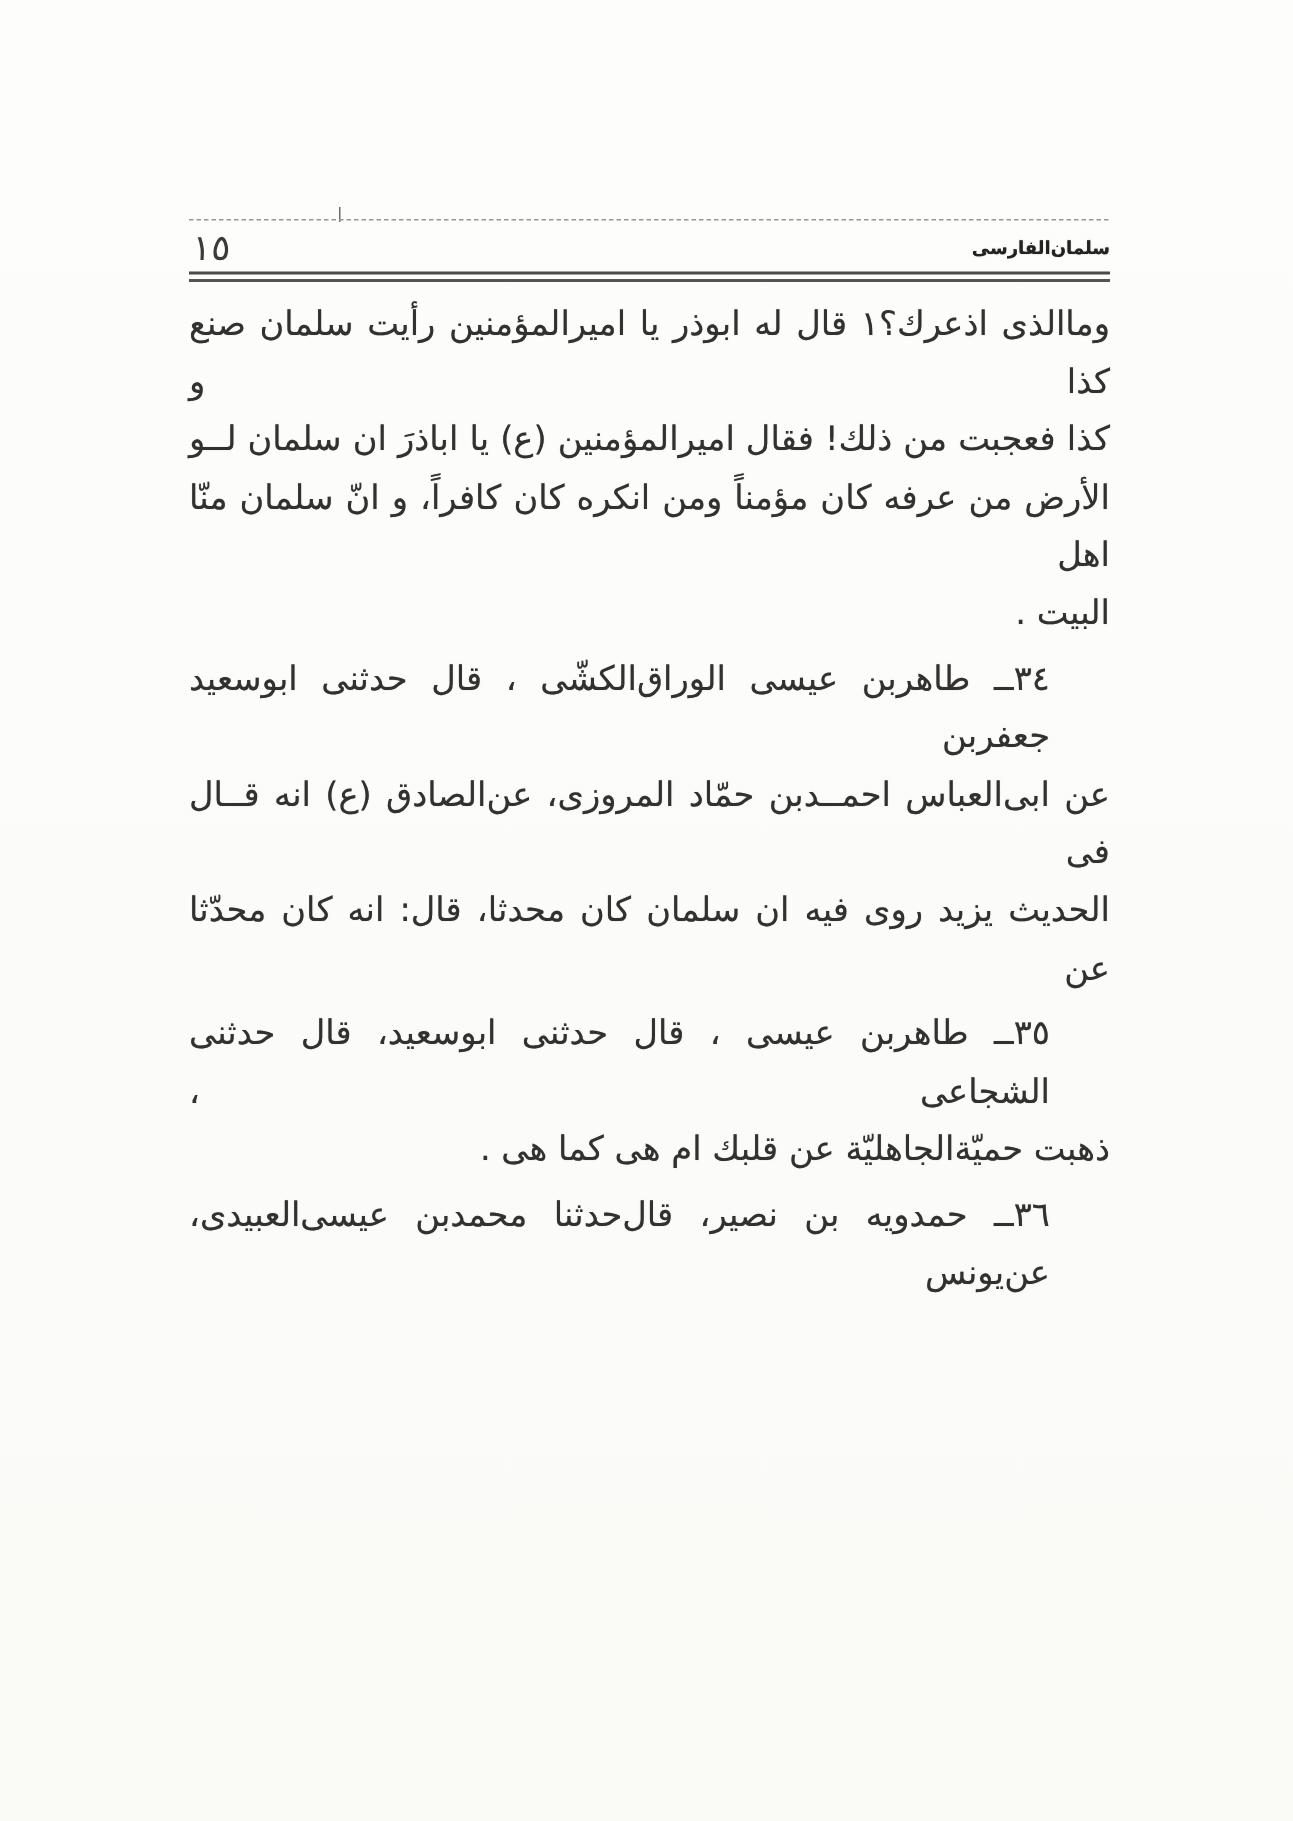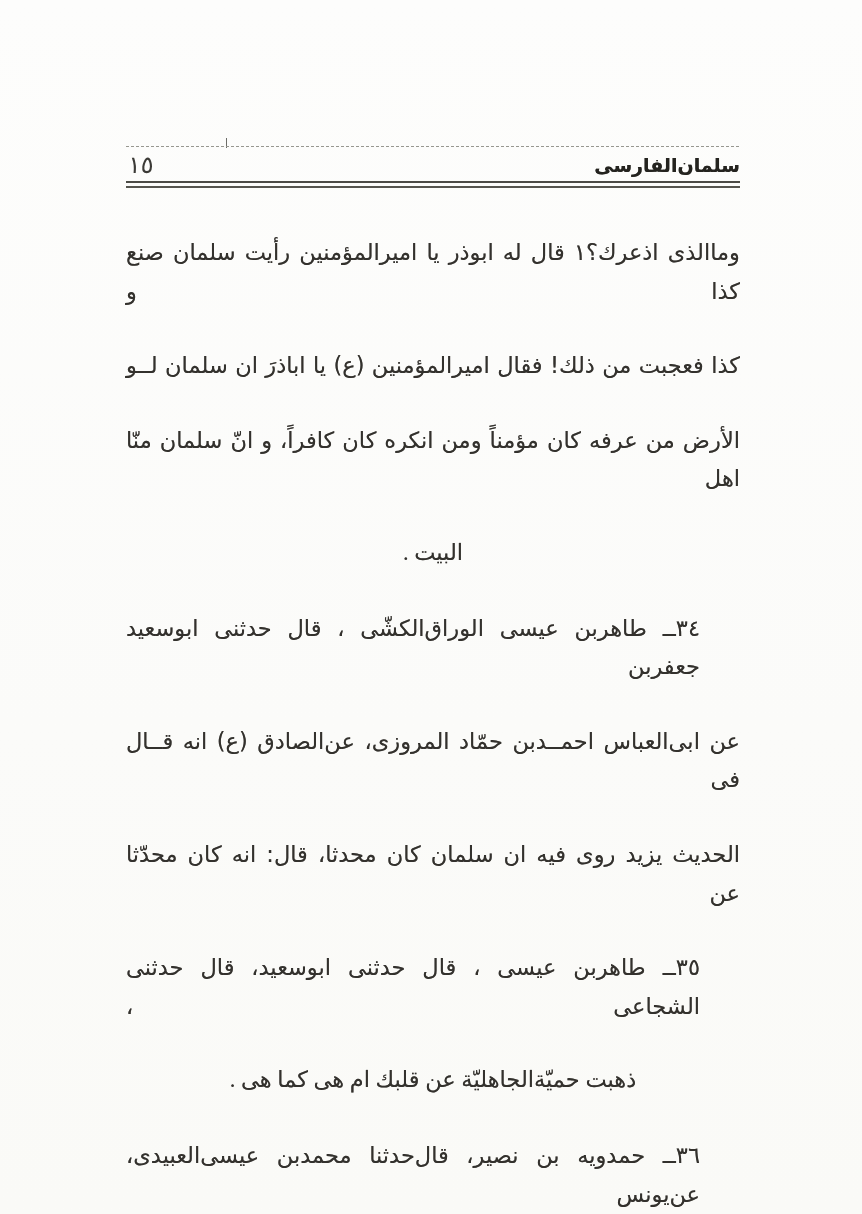--- a/index.html
+++ b/index.html
@@ -27,42 +27,42 @@
   .header-row{
     position:absolute;left:128px;top:150px;width:612px;height:30px;
     display:flex;flex-direction:row-reverse;justify-content:space-between;
     align-items:center;
   }
   .page-number{
     font-size:24px;color:#3b3a36;letter-spacing:1px;
     transform:skewX(-4deg);
   }
   .running-title{
-    font-size:19px;font-weight:bold;color:#24231f;
+    font-size:12px;font-weight:bold;color:#24231f;
     text-shadow:0 0 .6px rgba(30,28,24,.7);
   }
   .rule-double{
     position:absolute;left:126px;top:181px;width:614px;height:3px;
     border-top:2px solid #4c4b46;
     border-bottom:2px solid #55544e;
   }
   
   .body-text{
     position:absolute;top:197px;right:122px;width:614px;
     direction:rtl;
     font-size:22.5px;line-height:38.6px;
     color:#33312d;
     text-shadow:0 0 .5px rgba(52,50,45,.55);
     text-align:right;
   }
   .para + .para{margin-top:5px;}
-  .line{white-space:normal;margin-top:36px;}
+  .line{white-space:normal;}
   .line.j{text-align:justify;text-align-last:justify;}
   .line.start{padding-right:40px;}
-  .line.end{text-align:center;font-family:Liberation Serif, serif;}
+  .line.end{text-align:right;}
 </style>
 </head>
 <body>
 
 <div class="page">
 
   <div class="artifact-tick"></div>
   <div class="rule-top"></div>
 
   <div class="header-row">

